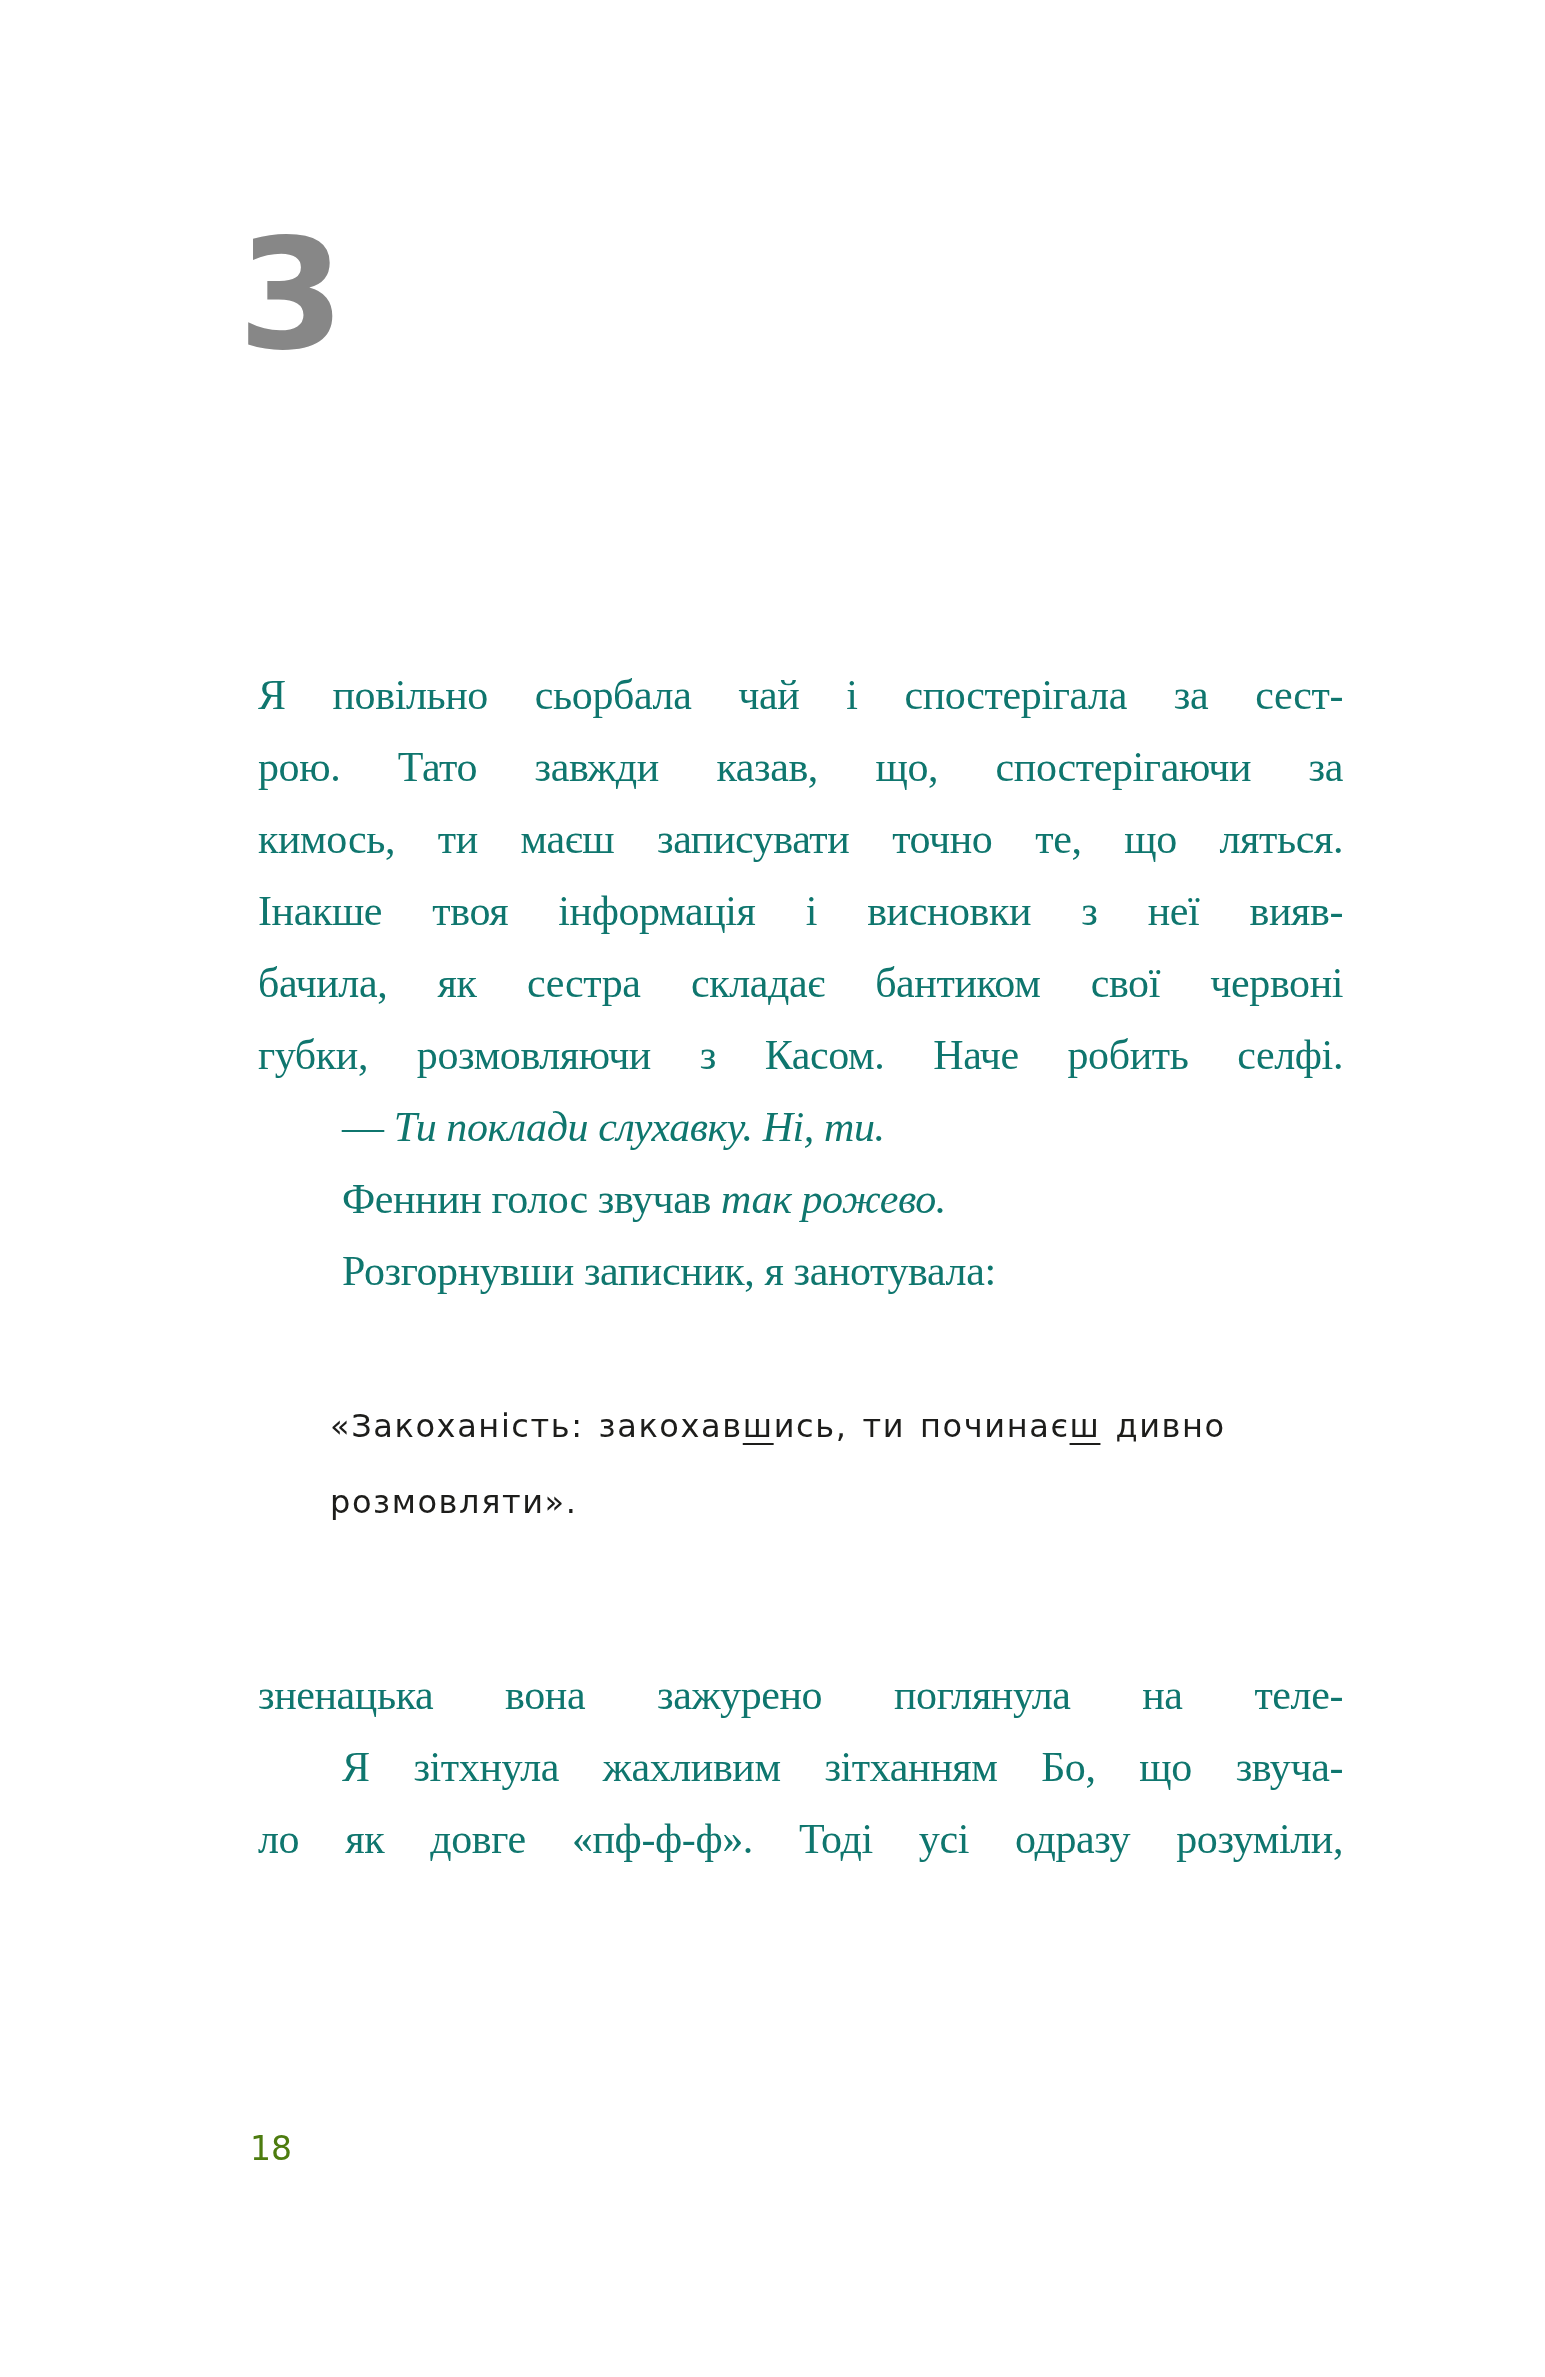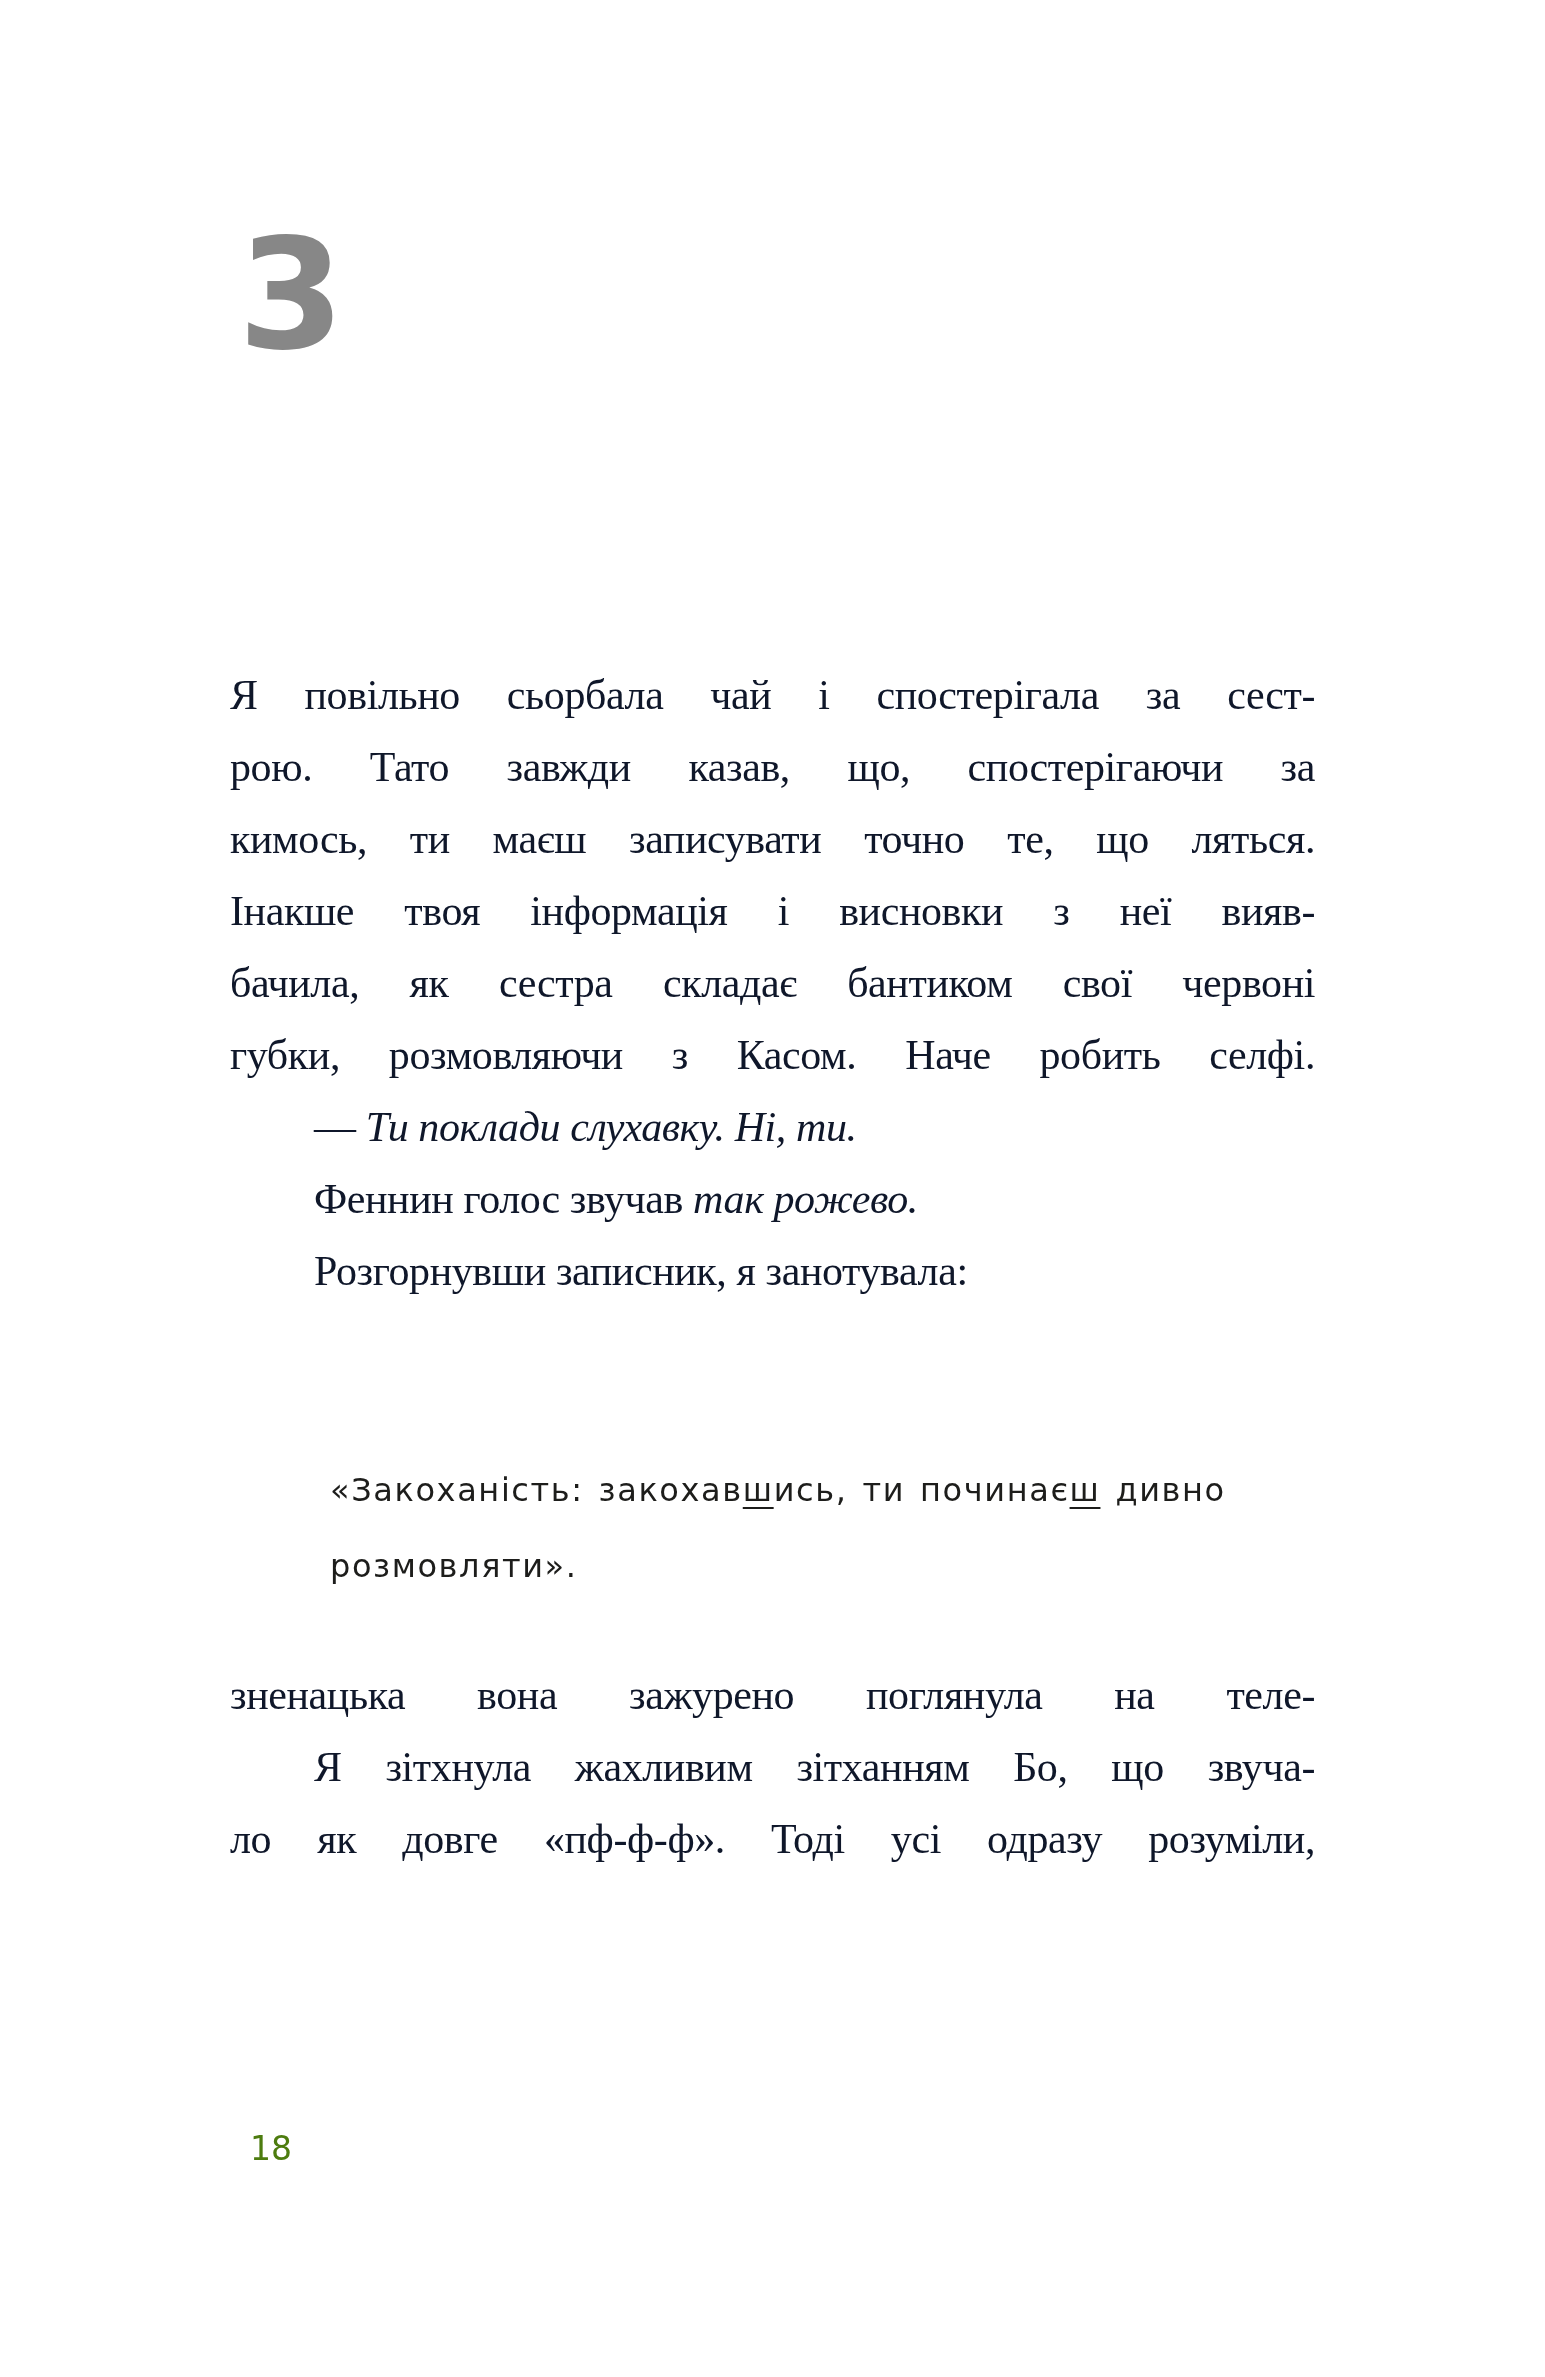--- a/index.html
+++ b/index.html
@@ -20,23 +20,23 @@
     left: 238px;
     top: 219px;
     font-family: "DejaVu Sans", sans-serif;
     font-weight: 700;
     font-size: 153px;
     line-height: 1;
     color: #878787;
   }
   .body-block {
     position: absolute;
-    left: 230px;
+    left: 258px;
     width: 1085px;
-    color: #0f172a;
+    color: #0f766e;
     font-size: 42px;
     letter-spacing: -0.4px;
   }
   .block-1 { top: 659px; }
   .block-2 { top: 1659px; }
   .bline {
     height: 72px;
     line-height: 72px;
     white-space: normal;
   }
@@ -46,21 +46,21 @@
   }
   .left {
     text-align: left;
     text-align-last: left;
   }
   .indent { padding-left: 84px; text-align: center; }
   .it { font-style: italic; }
   .note-block {
     position: absolute;
     left: 330px;
-    top: 1452px;
+    top: 1388px;
     width: 1006px;
     color: #1d1d1b;
     font-family: "DejaVu Sans", sans-serif;
     font-size: 32px;
     letter-spacing: 1.6px;
     word-spacing: 3.2px;
   }
   .nline {
     height: 76px;
     line-height: 76px;

